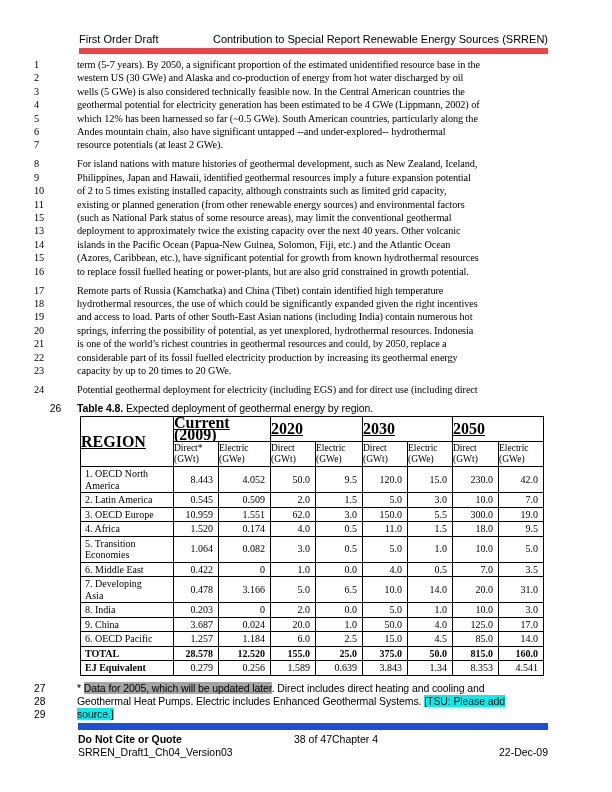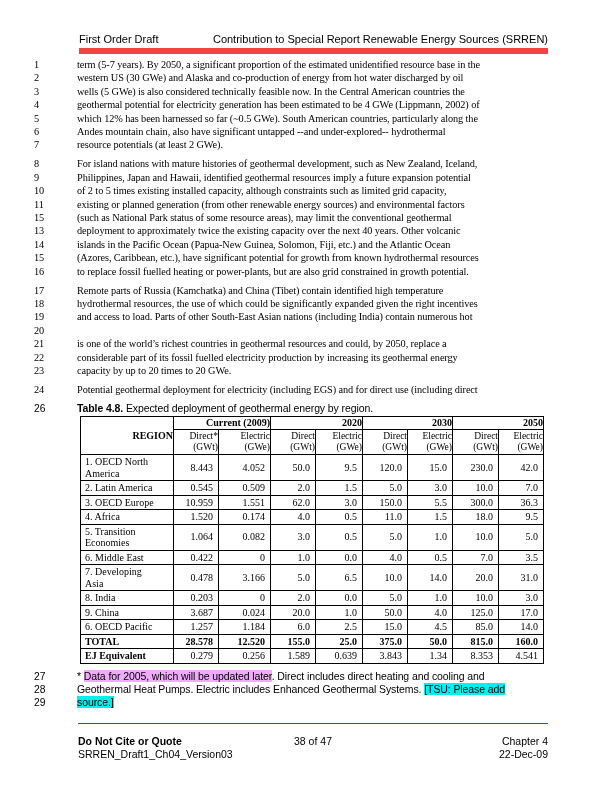--- a/index.html
+++ b/index.html
@@ -12,48 +12,48 @@
   
   .content{position:absolute;top:58px;left:34px;right:30px;}
   .line{display:flex;align-items:baseline;}
   .ln{flex:0 0 43px;font-size:10.3px;}
   .lt{white-space:nowrap;}
   .serif{font-family:"Liberation Serif",serif;font-size:10.3px;line-height:13.4px;letter-spacing:-0.1px;}
   .sans{font-family:"Liberation Sans",sans-serif;font-size:10.5px;line-height:13.3px;letter-spacing:-0.1px;}
   .para{margin:0 0 5.5px 0;}
 
   
-  .caption-line{margin-top:4px;}
+  .caption-line{margin-top:4px;text-align:center;}
   .caption-line b{font-weight:bold;}
 
   
   table.geo{border-collapse:collapse;margin-left:46px;margin-top:1px;table-layout:fixed;
     font-family:"Liberation Serif",serif;}
   table.geo th,table.geo td{border:1px solid #000;overflow:hidden;}
   th.region-h{font-size:11px;font-weight:bold;text-align:center;vertical-align:middle;}
-  tr.year-row th{font-size:10px;font-weight:bold;text-align:right;padding:0;line-height:12px;}
-  tr.sub-row th{font-size:9.5px;font-weight:normal;text-align:right;padding:1px 0 2px;line-height:10.5px;}
+  tr.year-row th{font-size:16px;font-weight:bold;text-align:left;padding:0;line-height:12px;text-decoration:underline;}
+  tr.sub-row th{font-size:9.5px;font-weight:normal;text-align:left;padding:1px 0 2px;line-height:10.5px;}
   table.geo td{font-size:10px;line-height:11.5px;text-align:right;padding:1px 5px 1px 2px;white-space:nowrap;
     vertical-align:middle;}
   table.geo td.region{text-align:left;white-space:normal;padding:1px 18px 1px 4px;}
   tr.total td{font-weight:bold;}
   tr.total td.region{}
   tr.ej td.region{font-weight:bold;}
 
   
   .footnotes{margin-top:6px;}
-  .hl-yellow{background:#f0abfc;text-align:center;}
+  .hl-yellow{background:#a3a3a3;text-align:center;}
   .hl-cyan{background:#00f0f0;}
 
   
-  .page-footer{position:absolute;left:78px;right:64px;top:723px;border-top:1px solid #1d4ed8;padding-top:11px;
+  .page-footer{position:absolute;left:78px;right:64px;top:723px;border-top:7px solid #1d4ed8;padding-top:3px;
     font-family:"Liberation Sans",sans-serif;font-size:10.5px;line-height:13px;}
   .footer-row1{display:grid;grid-template-columns:1fr auto 1fr;}
   .footer-row1 .fl{font-weight:bold;}
-  .footer-row1 .fr{text-align:right;}
+  .footer-row1 .fr{}
   .footer-row2{display:flex;justify-content:space-between;}
 </style>
 </head>
 <body>
 
 <div class="page">
 
   <div class="page-header">
     <span>First Order Draft</span>
     <span>Contribution to Special Report Renewable Energy Sources (SRREN)</span>
@@ -138,20 +138,21 @@
           <div class="line serif">
             <span class="ln">18</span>
             <span class="lt">hydrothermal resources, the use of which could be significantly expanded given the right incentives</span>
           </div>
           <div class="line serif">
             <span class="ln">19</span>
             <span class="lt">and access to load. Parts of other South-East Asian nations (including India) contain numerous hot</span>
           </div>
           <div class="line serif">
             <span class="ln">20</span>
+            <span class="lt">springs, inferring the possibility of potential, as yet unexplored, hydrothermal resources. Indonesia</span>
           </div>
           <div class="line serif">
             <span class="ln">21</span>
             <span class="lt">is one of the world’s richest countries in geothermal resources and could, by 2050, replace a</span>
           </div>
           <div class="line serif">
             <span class="ln">22</span>
             <span class="lt">considerable part of its fossil fuelled electricity production by increasing its geothermal energy</span>
           </div>
           <div class="line serif">
@@ -252,21 +253,21 @@
           </tr>
           <tr>
             <td class="region">3. OECD Europe</td>
             <td>10.959</td>
             <td>1.551</td>
             <td>62.0</td>
             <td>3.0</td>
             <td>150.0</td>
             <td>5.5</td>
             <td>300.0</td>
-            <td>36.3</td>
+            <td>19.0</td>
           </tr>
           <tr>
             <td class="region">4. Africa</td>
             <td>1.520</td>
             <td>0.174</td>
             <td>4.0</td>
             <td>0.5</td>
             <td>11.0</td>
             <td>1.5</td>
             <td>18.0</td>

